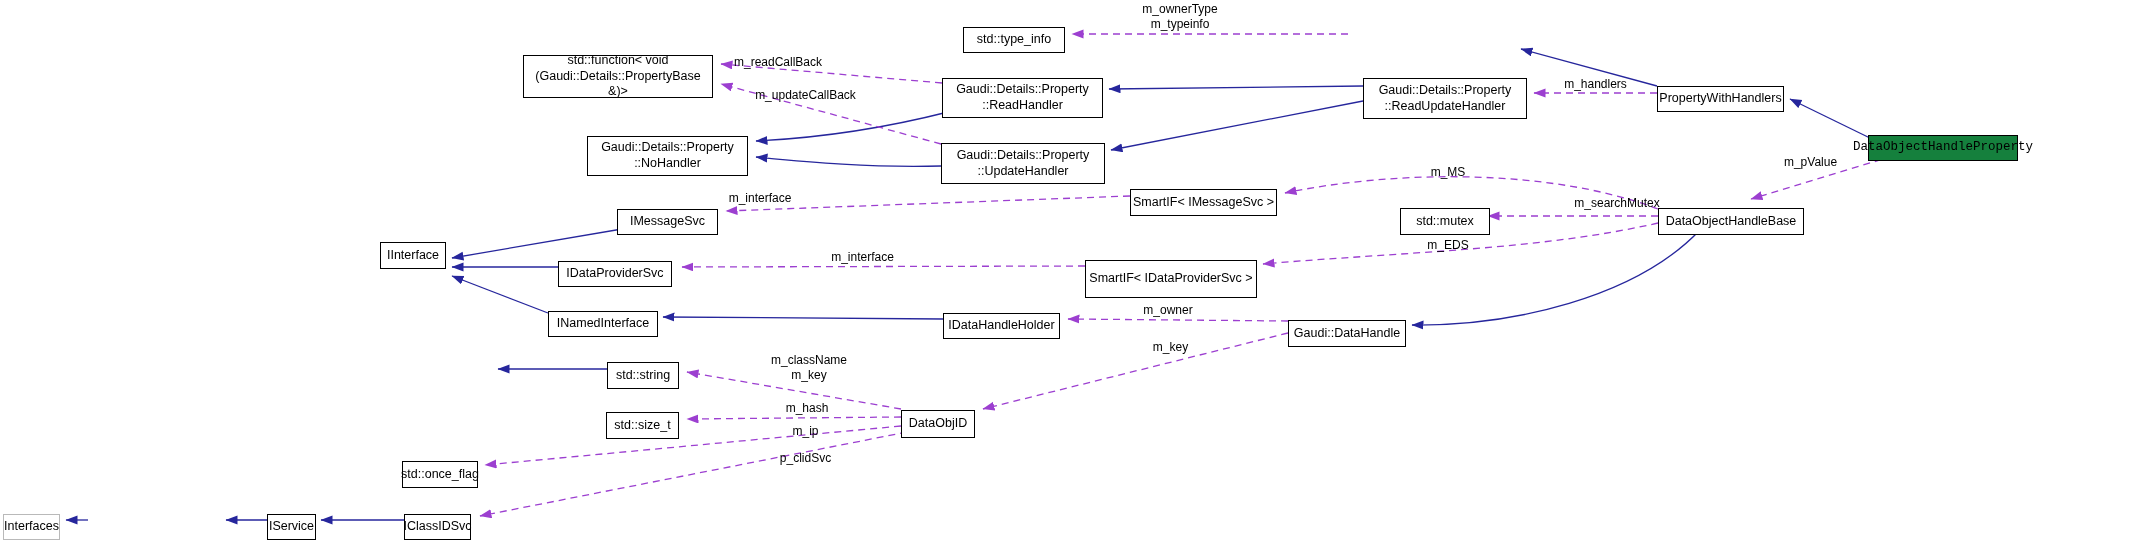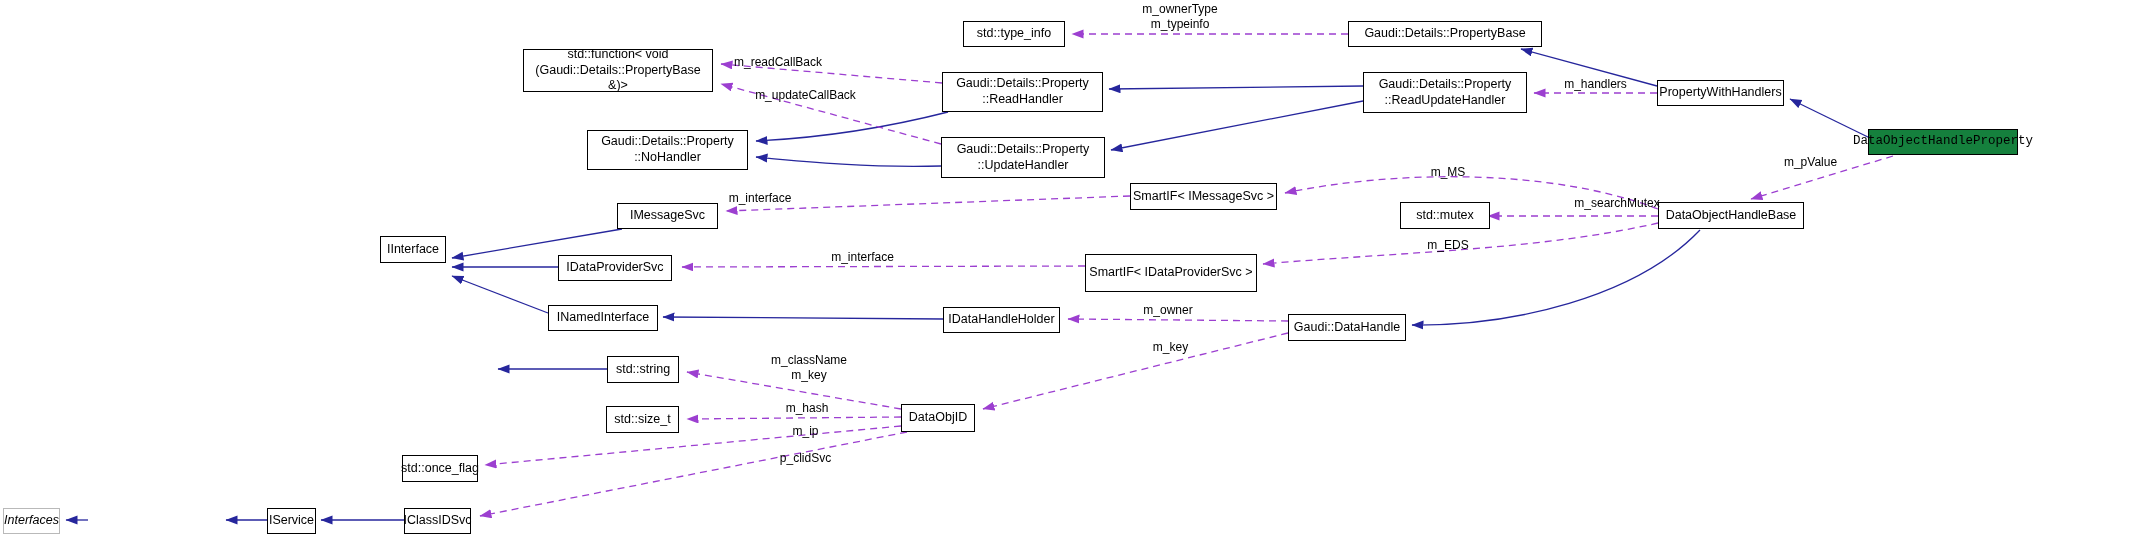--- a/index.html
+++ b/index.html
@@ -9,24 +9,24 @@
     background:#ffffff;
     font-family:"Liberation Sans", sans-serif;
     overflow:hidden;
   }
   #edges { position:absolute; left:0; top:0; width:2144px; height:547px; }
   .node {
     position:absolute; box-sizing:border-box;
     background:#ffffff; border:1px solid #000000;
     display:flex; align-items:center; justify-content:center;
     text-align:center; color:#000000;
-    font-size:12.5px; line-height:1.26; white-space:pre-line;
+    font-size:12.5px; line-height:1.26; white-space:pre-line;margin-top:6px;
   }
   .node.focus { background:#15803d; border:1.5px solid #000000;font-family:Liberation Mono, monospace; }
-  .node.external { border:1px solid #b9b9b9;font-style:italic; }
+  .node.external { border:1px solid #b9b9b9; }
   .elabel {
     position:absolute; color:#000000;
     font-size:12px; line-height:1.25; text-align:center; white-space:pre-line;
   }
 </style>
 </head>
 <body>
 
 <div id="canvas">
 
@@ -72,21 +72,20 @@
       <path d="M1288,321 L1068,319" marker-end="url(#arrow-purple)"></path>
       <path d="M1288,333 L983,409" marker-end="url(#arrow-purple)"></path>
       <path d="M901,409 L687,372" marker-end="url(#arrow-purple)"></path>
       <path d="M901,417 L687,419" marker-end="url(#arrow-purple)"></path>
       <path d="M901,426 L485,465" marker-end="url(#arrow-purple)"></path>
       <path d="M907,432 L480,516" marker-end="url(#arrow-purple)"></path>
     </g>
   </svg>
 
   <div class="node" style="left:963px;top:21px;width:102px;height:26px">std::type_info</div>
-  <div class="node" style="left:1348px;top:21px;width:194px;height:26px">Gaudi::Details::PropertyBase</div>
   <div class="node" style="left:523px;top:49px;width:190px;height:43px">std::function&lt; void
 (Gaudi::Details::PropertyBase &amp;)&gt;</div>
   <div class="node" style="left:942px;top:72px;width:161px;height:40px">Gaudi::Details::Property
 ::ReadHandler</div>
   <div class="node" style="left:1363px;top:72px;width:164px;height:41px">Gaudi::Details::Property
 ::ReadUpdateHandler</div>
   <div class="node" style="left:941px;top:137px;width:164px;height:41px">Gaudi::Details::Property
 ::UpdateHandler</div>
   <div class="node" style="left:587px;top:130px;width:161px;height:40px">Gaudi::Details::Property
 ::NoHandler</div>

